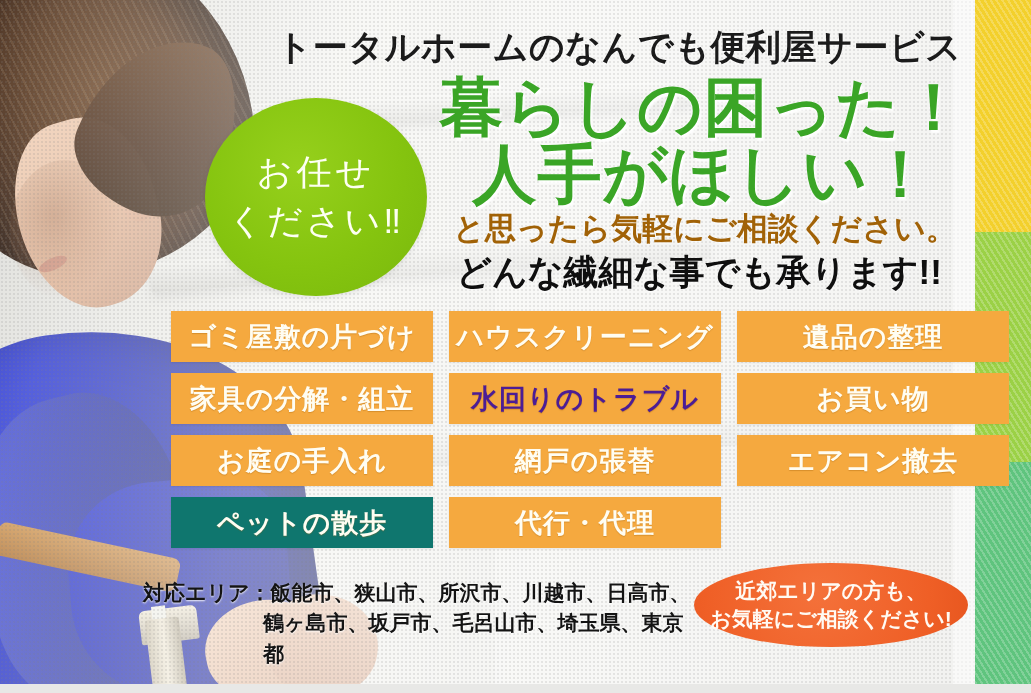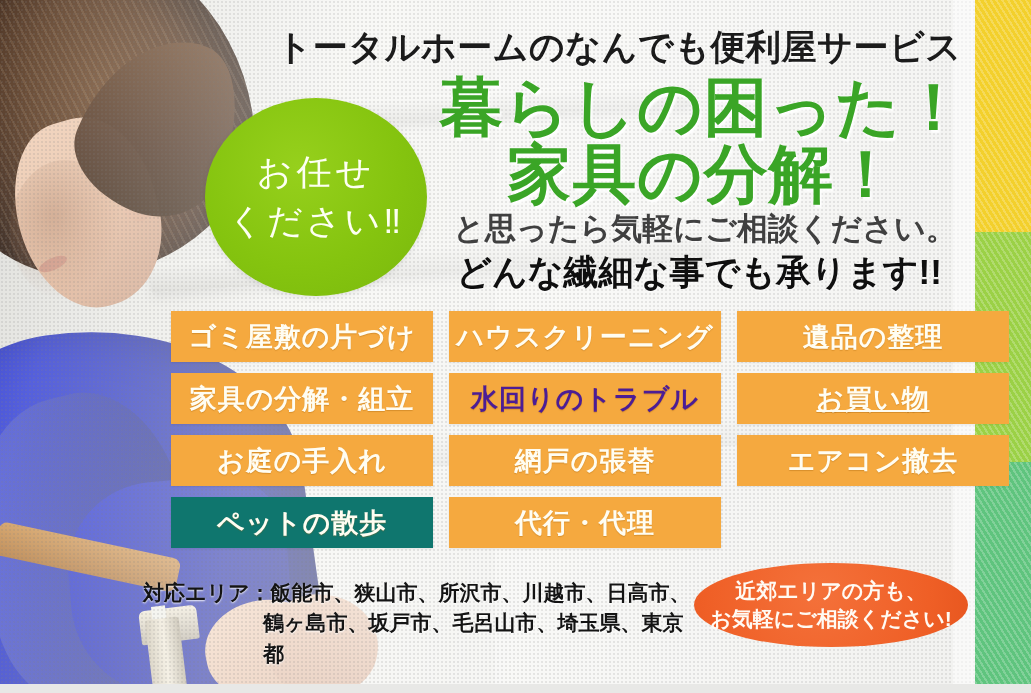--- a/index.html
+++ b/index.html
@@ -180,21 +180,21 @@
   }
   .headline-green{
     position:absolute;left:420px;top:74px;width:566px;
     text-align:center;color:#3aa526;font-weight:700;
     font-size:64px;line-height:1.04;letter-spacing:1px;white-space:nowrap;
     text-shadow:2px 3px 2px rgba(255,255,255,.9),0 0 3px rgba(255,255,255,.7);
   }
   .headline-green .l2{display:block;}
   .sub-1{
     position:absolute;left:425px;top:208px;width:560px;
-    text-align:center;font-size:31px;font-weight:700;color:#404040;
+    text-align:center;font-size:31px;font-weight:700;color:#a16207;
     white-space:nowrap;text-shadow:0 1px 2px rgba(255,255,255,.85);
   }
   .sub-2{
     position:absolute;left:410px;top:249px;width:578px;
     text-align:center;font-size:35px;font-weight:700;color:#0f0f0f;
     white-space:nowrap;text-shadow:0 1px 2px rgba(255,255,255,.85);
   }
 
   
   .circle-badge{
@@ -283,38 +283,38 @@
   <div class="strip">
     <div class="strip-seg" style="background: rgb(243, 208, 44); height: 232px;"></div>
     <div class="strip-seg" style="background: rgb(155, 209, 70); height: 230px;"></div>
     <div class="strip-seg" style="background: rgb(95, 196, 126); height: 231px;"></div>
   </div>
 
   <div class="headline-top">トータルホームのなんでも便利屋サービス</div>
 
   <div class="headline-green" style="color: rgb(58, 165, 38);">
     <span class="l1">暮らしの困った！</span>
-    <span class="l2">家具の分解！</span>
+    <span class="l2">人手がほしい！</span>
   </div>
 
   <div class="sub-1">と思ったら気軽にご相談ください。</div>
   <div class="sub-2">どんな繊細な事でも承ります!!</div>
 
   <div class="circle-badge">
     <span class="cb-l1">お任せ</span>
     <span class="cb-l2">ください‼</span>
   </div>
 
   <div class="grid">
     <div class="svc" style="background: rgb(245, 169, 63); color: rgb(255, 253, 242);">ゴミ屋敷の片づけ</div>
     <div class="svc" style="background: rgb(245, 169, 63); color: rgb(255, 253, 242);">ハウスクリーニング</div>
     <div class="svc" style="background: rgb(245, 169, 63); color: rgb(255, 253, 242);">遺品の整理</div>
     <div class="svc" style="background: rgb(245, 169, 63); color: rgb(255, 253, 242);">家具の分解・組立</div>
     <div class="svc" style="background: rgb(245, 169, 63); color: #4c1d95; text-align: center;">水回りのトラブル</div>
-    <div class="svc" style="background: rgb(245, 169, 63); color: rgb(255, 253, 242); text-decoration: underline;">お買い物</div>
+    <div class="svc" style="background: rgb(245, 169, 63); color: rgb(255, 253, 242);">お買い物</div>
     <div class="svc" style="background: rgb(245, 169, 63); color: rgb(255, 253, 242);">お庭の手入れ</div>
     <div class="svc" style="background: rgb(245, 169, 63); color: rgb(255, 253, 242);">網戸の張替</div>
     <div class="svc" style="background: rgb(245, 169, 63); color: rgb(255, 253, 242);">エアコン撤去</div>
     <div class="svc" style="background: #0f766e; color: rgb(255, 253, 242);">ペットの散歩</div>
     <div class="svc" style="background: rgb(245, 169, 63); color: rgb(255, 253, 242); text-align: center;">代行・代理</div>
   </div>
 
   <div class="area-text">
     <span class="ln1">対応エリア：飯能市、狭山市、所沢市、川越市、日高市、</span>
     <span class="ln2">鶴ヶ島市、坂戸市、毛呂山市、埼玉県、東京都</span>

